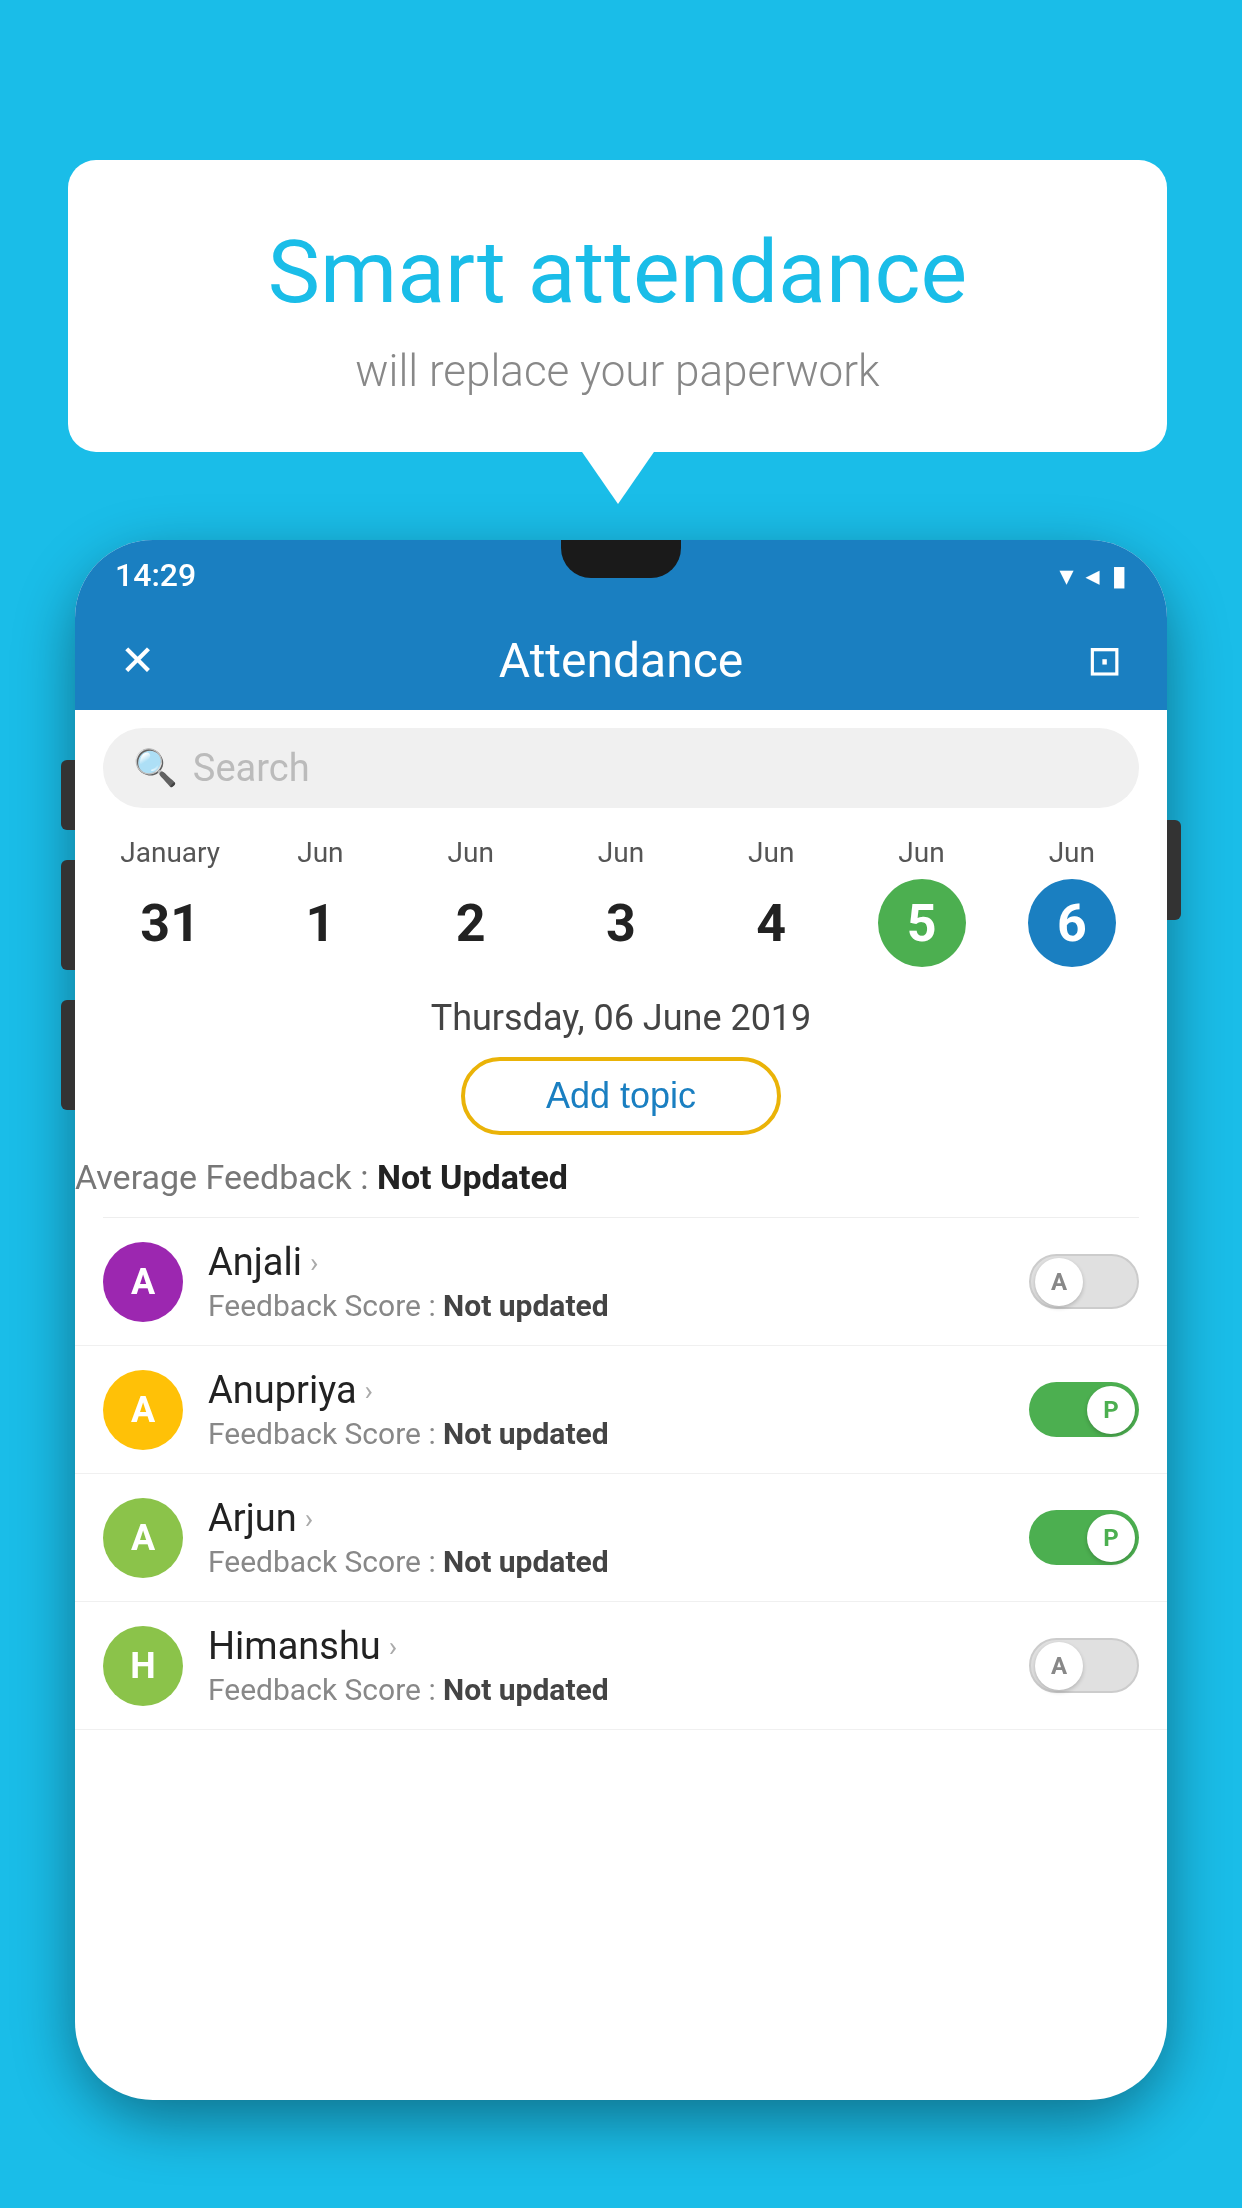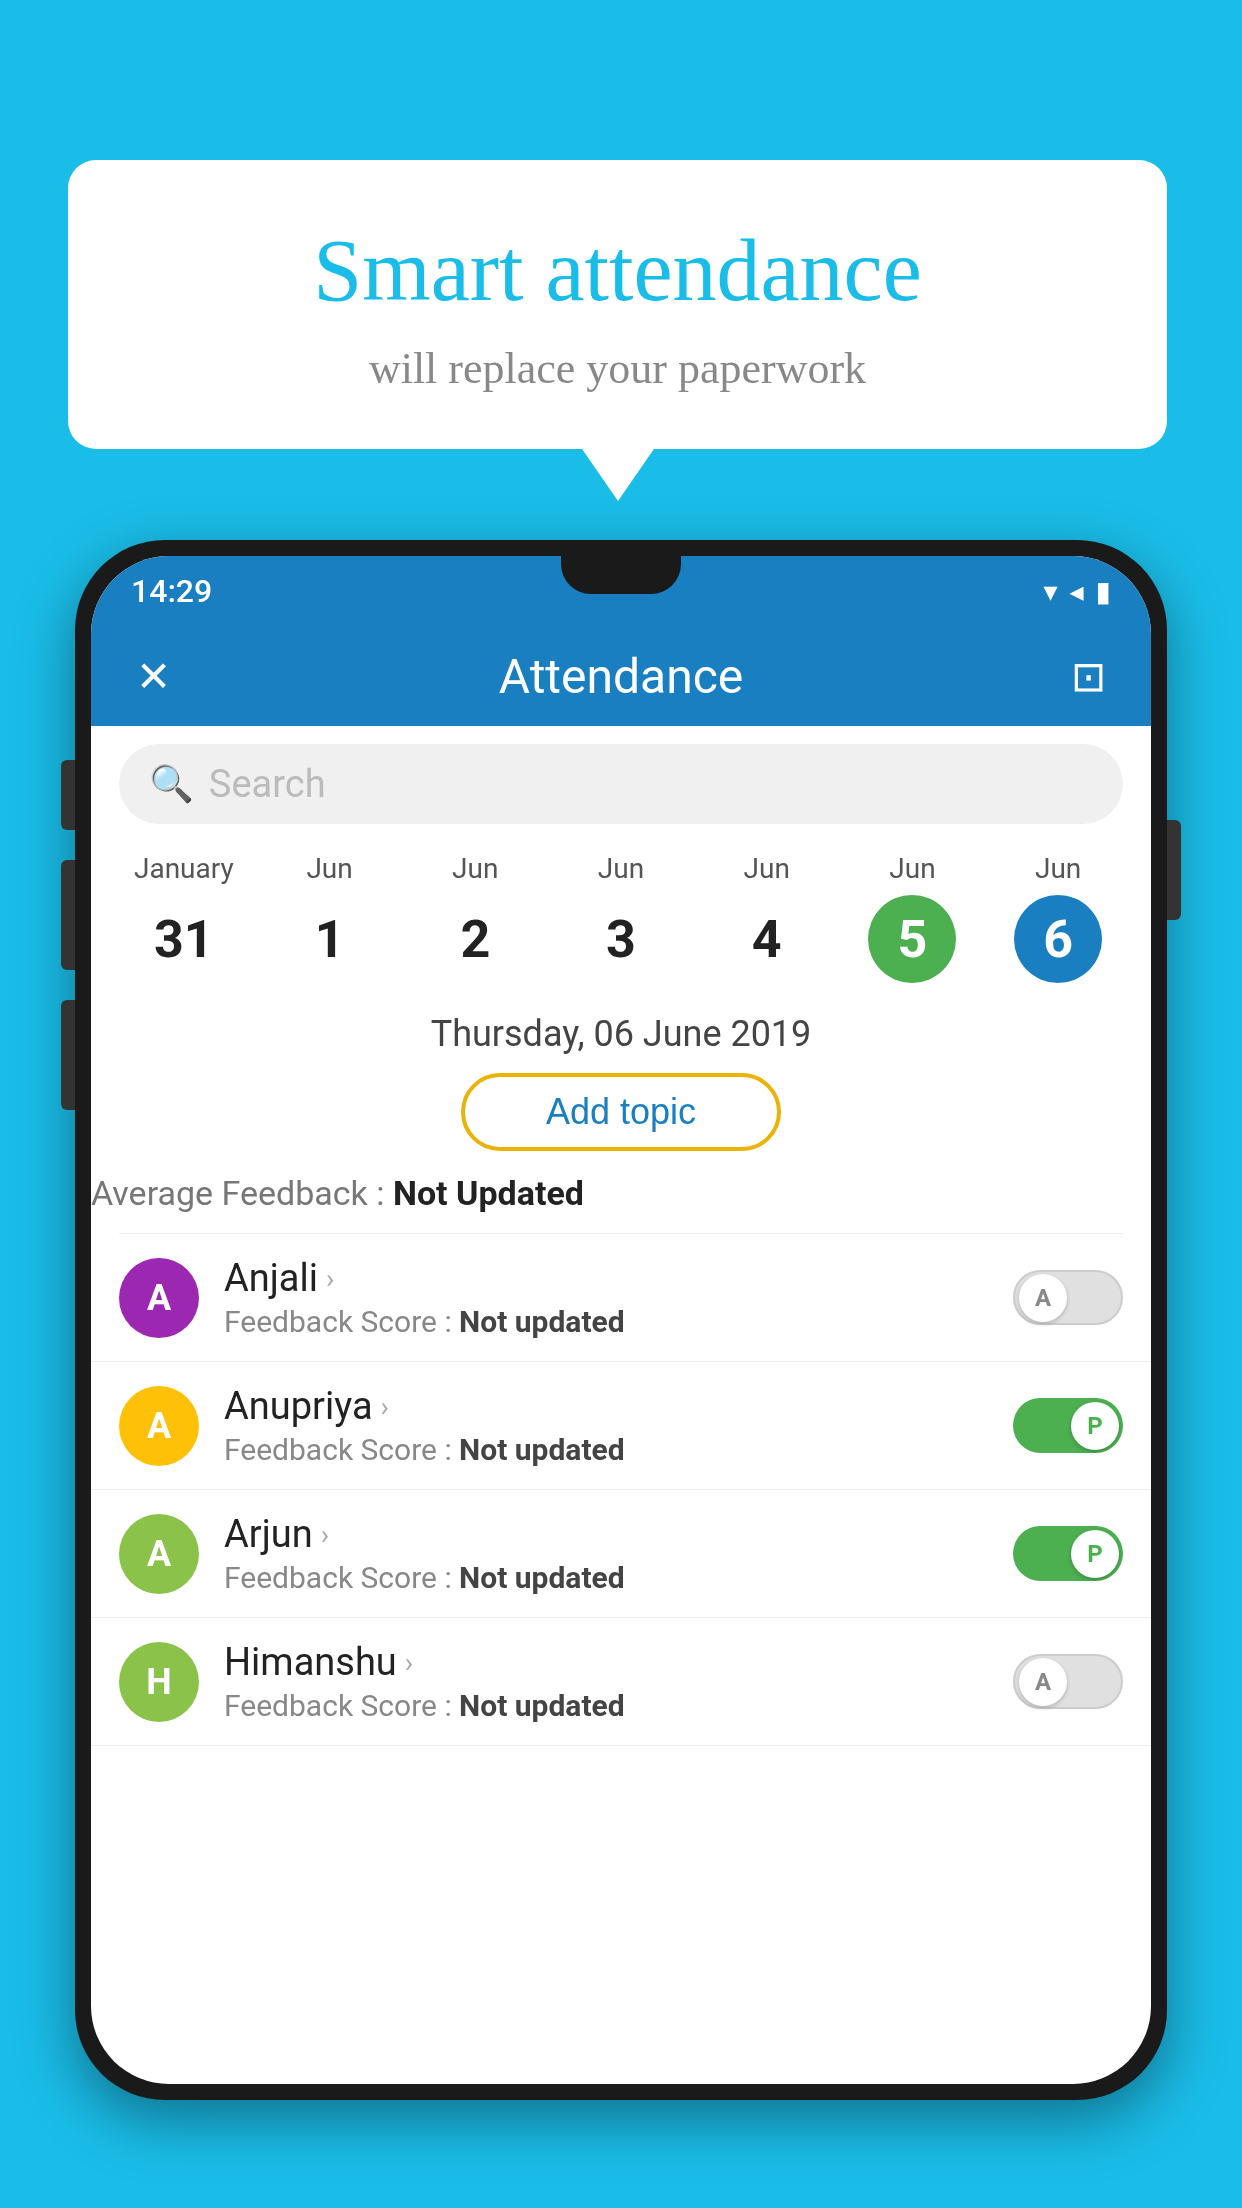--- a/index.html
+++ b/index.html
@@ -12,21 +12,20 @@
       overflow: hidden;
       position: relative;
     }
 
     
     .speech-bubble-container {
       position: absolute;
       top: 160px;
       left: 68px;
       right: 75px;
-      font-family: Liberation Serif, serif;
     }
 
     .speech-bubble {
       background: white;
       border-radius: 28px;
       padding: 60px 60px 55px;
       text-align: center;
       position: relative;
     }
 
@@ -61,21 +60,21 @@
       position: absolute;
       top: 540px;
       left: 75px;
       right: 75px;
       bottom: 0;
     }
 
     .phone-outer {
       background: #1a1a1a;
       border-radius: 90px;
-      padding: 16px;
+      padding: 0;
       width: 100%;
       height: 1560px;
       position: relative;
       box-shadow: 0 20px 60px rgba(0,0,0,0.4);
     }
 
     .phone-inner {
       background: white;
       border-radius: 78px;
       overflow: hidden;

